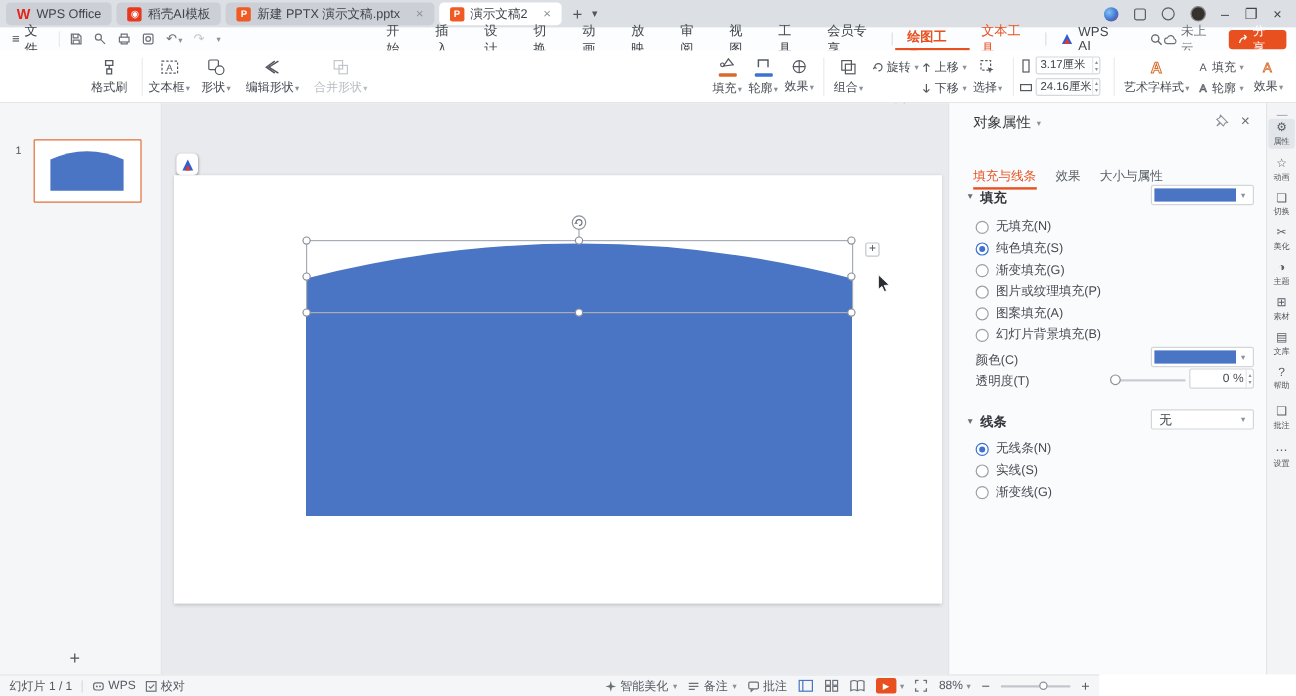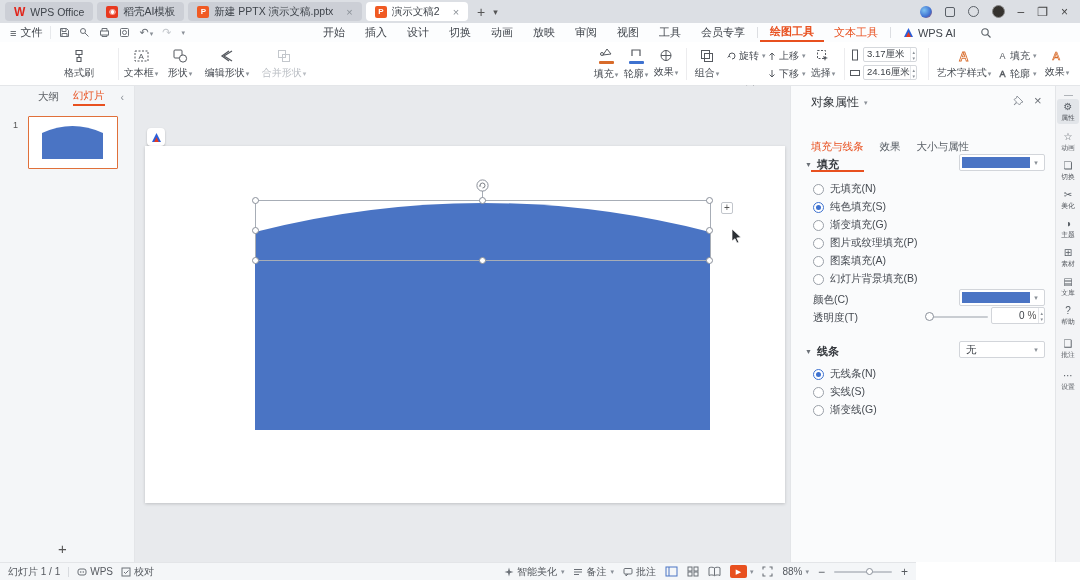--- a/index.html
+++ b/index.html
@@ -71,21 +71,21 @@
 .plusbtn{position:absolute;left:586px;top:115px;width:12px;height:12px;background:#fff;border:1px solid #c2c6cc;border-radius:2px;color:#555;font-size:10px;line-height:10px;text-align:center}
 
 #rightpanel{position:absolute;left:790px;top:86px;width:265px;height:476px;background:#fafbfc;border-left:1px solid #e3e5e8;font-size:11px}
 .rp-header{position:absolute;left:20px;top:8px;font-size:12px;color:#33373c;display:flex;align-items:center;gap:4px}
 .rp-pin{position:absolute;left:222px;top:9px;color:#8a9097}
 .rp-close{position:absolute;left:243px;top:7px;color:#6b7077;font-size:13px}
 .rp-tabs{position:absolute;left:18px;top:26px;width:230px;height:21px;background:#eceef1;border-radius:3px;display:flex;align-items:center}
 .rp-tab{flex:1;text-align:center;font-size:10.5px;color:#70757c;height:21px;line-height:21px}
 .rp-tab.active{background:#fff;border-radius:3px;color:#33373c;box-shadow:0 0 2px rgba(0,0,0,.12);height:19px;line-height:19px;margin:1px}
 .rp-subtabs{position:absolute;left:20px;top:54px;display:flex;gap:16px;font-size:10.5px;color:#5a6067}
-.rp-subtab.active{color:#e8501f;border-bottom:2px solid #e8501f;padding-bottom:16px}
+.rp-subtab.active{color:#e8501f;border-bottom:2px solid #e8501f;padding-bottom:2px}
 .sec-head{position:absolute;font-size:11px;color:#33373c;font-weight:bold;display:flex;gap:5px;align-items:center}
 .sec-caret{font-size:7px;color:#6b7077}
 .dd{position:absolute;left:168px;width:86px;height:17px;border:1px solid #d2d5da;border-radius:2px;background:#fff;display:flex;align-items:center;padding:2px;font-size:10.5px;color:#3a3f45}
 .dd .swatch{flex:1;height:100%;background:#4a74c4}
 .dd .ddcaret{width:12px;text-align:center;color:#8a9097;font-size:7px;flex:0 0 auto}
 .radio-row{position:absolute;left:22px;display:flex;align-items:center;gap:6px;font-size:10.5px;color:#464b52}
 .rdot{width:11px;height:11px;border-radius:50%;border:1px solid #9aa0a8;background:#fff;flex:0 0 auto;position:relative}
 .rdot.sel{border-color:#3e72d0}
 .rdot.sel::after{content:"";position:absolute;left:2px;top:2px;width:5px;height:5px;border-radius:50%;background:#3e72d0}
 .fieldlabel{position:absolute;left:22px;font-size:10.5px;color:#464b52}
@@ -192,25 +192,39 @@
           <path d="M5.5 1L10 10H1z" fill="#2b5fd9"></path>
           <path d="M5.5 5L8 10H3z" fill="#e8391f"></path>
         </svg>
       <span>WPS AI</span>
     </span>
     <svg width="12" height="12" viewBox="0 0 12 12" style="margin-left:14px">
         <circle cx="5" cy="5" r="3.2" fill="none" stroke="#5a6067" stroke-width="1.1"></circle>
         <path d="M7.5 7.5L10.5 10.5" stroke="#5a6067" stroke-width="1.1"></path>
       </svg>
   </div>
+  <div class="mb-right">
+    <span class="cloud">
+      <svg width="12" height="10" viewBox="0 0 12 10">
+          <path d="M3 8.5a2.5 2.5 0 010-5 3 3 0 015.8.8A2.2 2.2 0 019 8.5z" fill="none" stroke="#6b7077"></path>
+        </svg>
+      <span>未上云</span>
+    </span>
+    <span class="share-btn">
+      <svg width="9" height="9" viewBox="0 0 9 9">
+          <path d="M1 8C1.5 4.5 4 3 7 3M7 3L5 1M7 3L5 5" fill="none" stroke="#fff" stroke-width="1.1"></path>
+        </svg>
+      <span>分享</span>
+    </span>
+  </div>
 </div>
 
 <div id="ribbon">
 
-  <div class="rbig abs" style="left:54px;top:0;width:50px">
+  <div class="rbig abs" style="left:66px;top:0;width:50px">
     <svg width="14" height="14" viewBox="0 0 14 14">
         <path d="M4 1.5h6v4H4z M7 5.5v3 M5 8.5h4v4H5z" fill="none" stroke="#55595f" stroke-width="1.1"></path>
       </svg>
     <span class="rlabel">格式刷</span>
   </div>
   <div class="rsep" style="left:118px"></div>
 
   <div class="rbig abs" style="left:121px;top:0;width:40px">
     <svg width="15" height="14" viewBox="0 0 15 14">
         <rect x="1" y="2" width="13" height="10" fill="none" stroke="#55595f" stroke-dasharray="2 1.5"></rect>
@@ -376,25 +390,20 @@
   </div>
   <div class="rbig abs" style="left:1040px;top:0;width:34px">
     <svg width="14" height="13" viewBox="0 0 14 13">
         <text x="2.5" y="11" font-size="11" fill="none" stroke="#d86b2a" stroke-width=".7">A</text>
       </svg>
     <span class="rlabel"><span>效果</span><span class="caret">▾</span></span>
   </div>
 </div>
 
 <div id="leftpanel">
-  <div class="lp-tabs">
-    <span class="lp-tab">大纲</span>
-    <span class="lp-tab active">幻灯片</span>
-    <span class="lp-collapse">‹</span>
-  </div>
   <span class="thumb-num">1</span>
   <div class="thumb">
     <svg width="87" height="50" viewBox="0 0 87 50">
       <path d="M13 42 L13 16 Q43.5 2 74 16 L74 42 Z" fill="#4a74c4"></path>
     </svg>
   </div>
   <span class="lp-add">+</span>
 </div>
 
 <div id="canvas">

